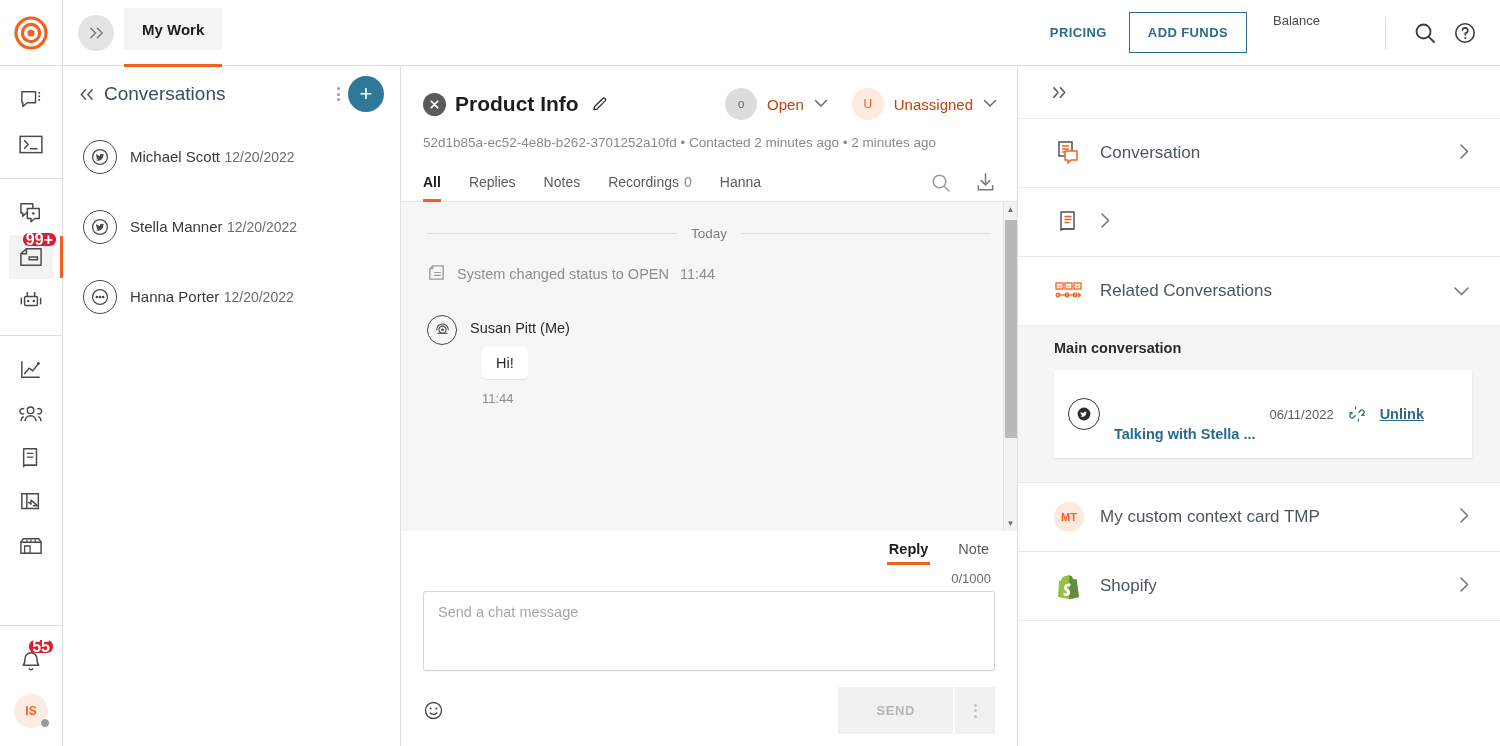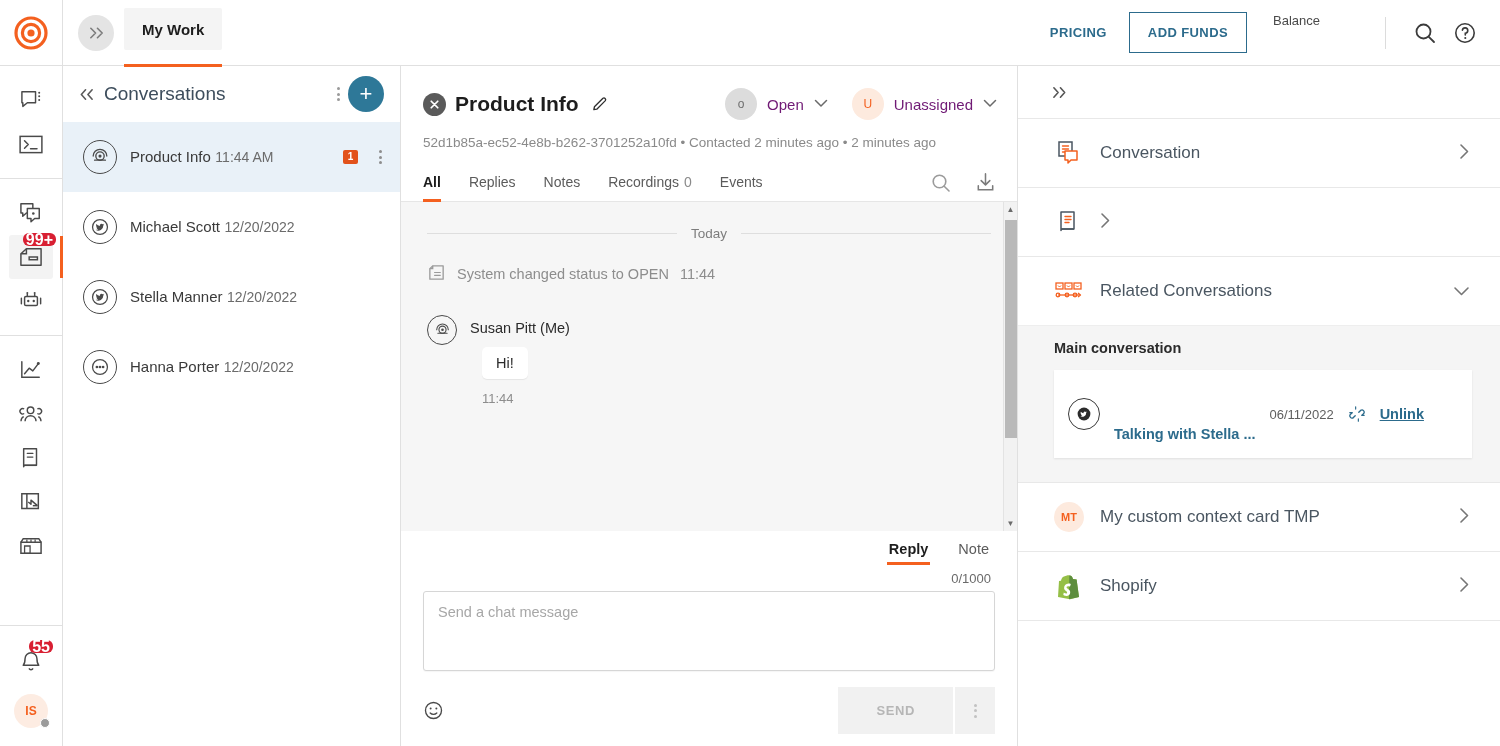--- a/index.html
+++ b/index.html
@@ -124,21 +124,21 @@
   .ch-row { display: flex; align-items: center; }
   .ch-icon { width: 23px; height: 23px; border-radius: 50%; background: #5a5a5a; color: #fff;
     display: flex; align-items: center; justify-content: center; margin-right: 9px; flex: 0 0 23px; }
   .ch-title { font-size: 21px; font-weight: bold; color: #1d1d1d; }
   .ch-edit { margin-left: 12px; cursor: pointer; color: #2e2e2e; display: flex; }
   .ch-head-right { margin-left: auto; display: flex; align-items: center; gap: 0; }
   .status-chip { display: flex; align-items: center; cursor: pointer; gap: 10px; margin-right: 24px; }
   .status-dot { width: 32px; height: 32px; border-radius: 50%; background: #dcdcdc; color: #6e6e6e;
     display: flex; align-items: center; justify-content: center; font-size: 12px; }
   .status-dot.user { background: #fdeade; color: #f4601f; font-size: 12px; }
-  .status-label { font-size: 15px; color: #701a75; }
+  .status-label { font-size: 15px; color: #c2410c; }
   .caret { color: #6a6a6a; font-size: 11px; }
   .ch-meta { font-size: 13.5px; color: #8a8a8a; padding: 15px 0 0 0; }
   .tabsrow { display: flex; align-items: center; padding: 0 20px 0 22px; margin-top: 14px;
     border-bottom: 1px solid #e6e6e6; }
   .mtab { font-size: 14px; color: #5b5b5b; padding: 10px 0 11px; margin-right: 28px;
     cursor: pointer; position: relative; white-space: nowrap; }
   .mtab.active { color: #1d1d1d; font-weight: bold; }
   .mtab.active::after { content: ""; position: absolute; left: 0; right: 0; bottom: -1px;
     height: 3px; background: #f4601f; }
   .mtab .cnt { color: #8a8a8a; font-weight: normal; margin-left: 5px; }
@@ -374,39 +374,20 @@
           </span>
           <span class="convlist-title">Conversations</span>
           <span class="kebab">
               <i></i>
               <i></i>
               <i></i>
             </span>
           <span class="add-btn">+</span>
         </div>
 
-        <div class="conv-item selected">
-          <span class="conv-avatar">
-            <svg width="20" height="20" viewBox="0 0 22 22">
-                <circle cx="11" cy="10" r="4.6" fill="none" stroke="#4a4a4a" stroke-width="1.5"></circle>
-                <circle cx="11" cy="10" r="1.7" fill="#4a4a4a"></circle>
-                <path d="M3.5 10a7.5 7.5 0 0 1 15 0M5 14.5h12" stroke="#4a4a4a" stroke-width="1.4" fill="none" stroke-linecap="round"></path>
-              </svg>
-          </span>
-          <span class="conv-txt">
-            <span class="conv-name">Product Info</span>
-            <span class="conv-date">11:44 AM</span>
-          </span>
-          <span class="unread">1</span>
-          <span class="conv-kebab">
-              <i></i>
-              <i></i>
-              <i></i>
-            </span>
-        </div>
 
         <div class="conv-item">
           <span class="conv-avatar">
             <svg width="20" height="20" viewBox="0 0 22 22">
                 <circle cx="11" cy="11" r="8.2" fill="none" stroke="#4a4a4a" stroke-width="1.4"></circle>
                 <path d="M15.6 8.3c-.35.16-.72.26-1.1.31.4-.24.7-.61.84-1.05-.37.22-.78.38-1.22.47a1.92 1.92 0 0 0-3.27 1.75 5.45 5.45 0 0 1-3.96-2.01 1.92 1.92 0 0 0 .6 2.56c-.32-.01-.61-.1-.87-.24 0 .93.66 1.7 1.54 1.88-.28.08-.58.09-.87.04a1.92 1.92 0 0 0 1.79 1.33 3.86 3.86 0 0 1-2.84.79 5.44 5.44 0 0 0 8.38-4.86c.37-.27.7-.6.98-.97z" fill="#4a4a4a"></path>
               </svg>
           </span>
           <span class="conv-txt">
             <span class="conv-name">Michael Scott</span>
@@ -479,21 +460,21 @@
             </span>
           </div>
           <div class="ch-meta">52d1b85a-ec52-4e8b-b262-3701252a10fd • Contacted 2 minutes ago • 2 minutes ago</div>
         </div>
 
         <div class="tabsrow">
           <div class="mtab active"><span>All</span></div>
           <div class="mtab"><span>Replies</span></div>
           <div class="mtab"><span>Notes</span></div>
           <div class="mtab"><span>Recordings</span><span class="cnt">0</span></div>
-          <div class="mtab"><span>Events</span></div>
+          <div class="mtab"><span>Hanna</span></div>
           <div class="tabs-spacer"></div>
           <div class="tab-icon">
             <svg width="22" height="22" viewBox="0 0 22 22">
                 <circle cx="9.5" cy="9.5" r="6.3" fill="none" stroke="#9b9b9b" stroke-width="1.6"></circle>
                 <path d="M14.2 14.2L19 19" stroke="#9b9b9b" stroke-width="1.6" stroke-linecap="round"></path>
               </svg>
           </div>
           <div class="tab-icon dl">
             <svg width="23" height="23" viewBox="0 0 24 24">
                 <path d="M12 3v11M7.5 10l4.5 4.5L16.5 10" fill="none" stroke="#7b7b7b" stroke-width="1.6" stroke-linecap="round" stroke-linejoin="round"></path>

